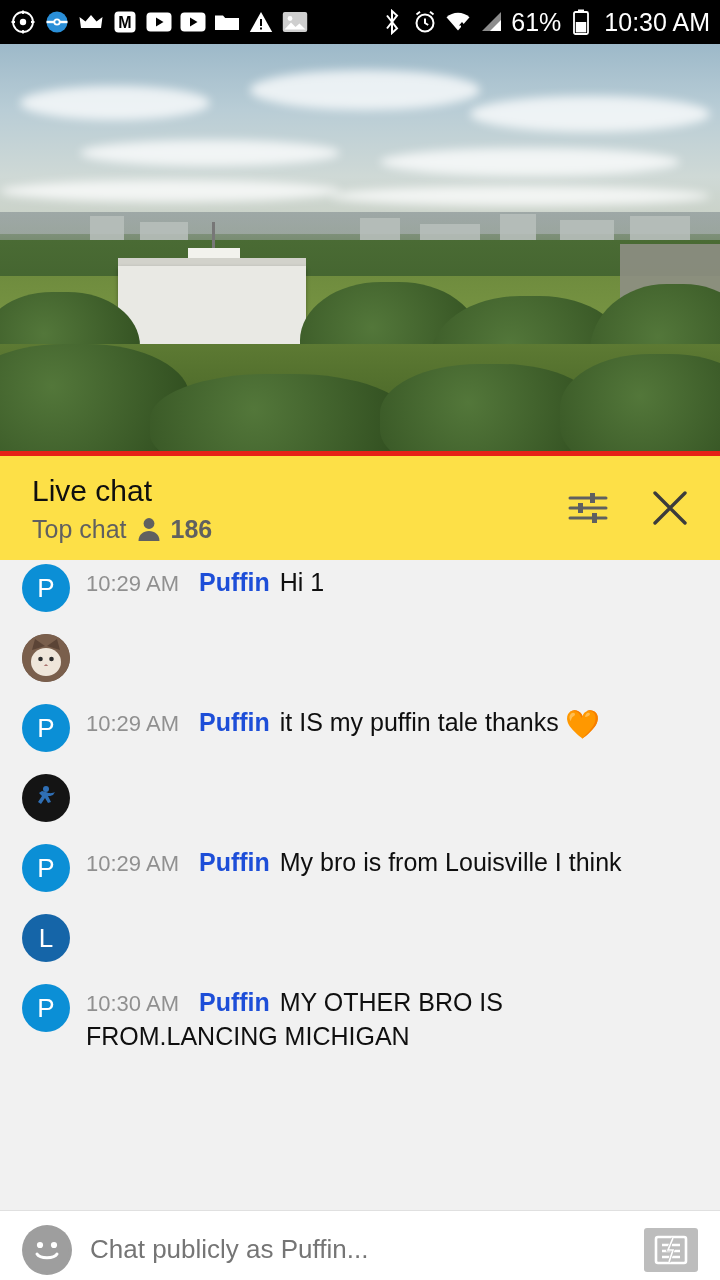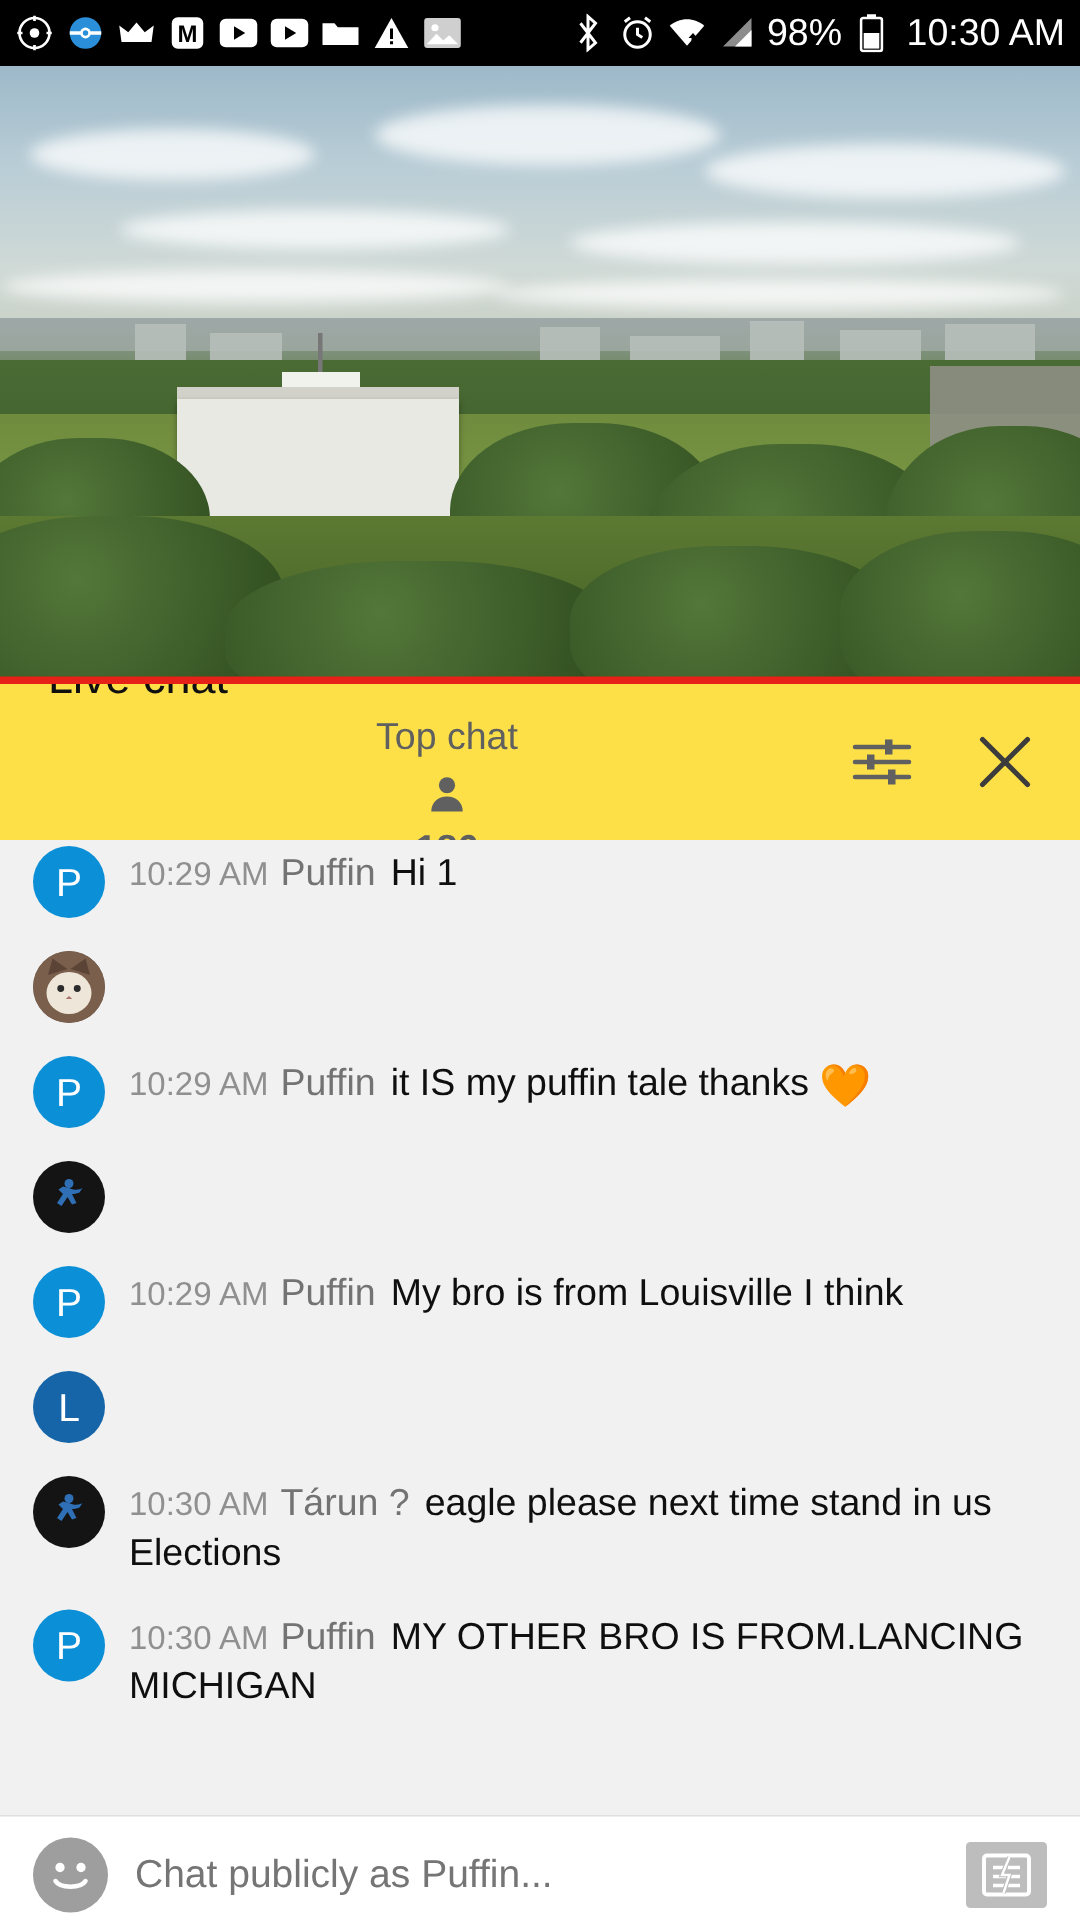--- a/index.html
+++ b/index.html
@@ -92,21 +92,21 @@
 
   
   .chat-header {
     height: 104px; width: 720px;
     background:#fde047;
     display:flex; align-items:center;
     padding: 0 26px 0 32px;
   }
   .ch-titles { flex:1; }
   .ch-title { font-size: 30px; color:#0f0f0f; font-weight: 400; line-height: 36px; }
-  .ch-sub { display:flex; align-items:center; gap: 10px; margin-top: 6px; flex-direction: column; }
+  .ch-sub { display:flex; align-items:center; gap: 10px; margin-top: 6px; }
   .ch-subtext { font-size: 25px; color:#606060; }
   .ch-count { font-size: 25px; color:#606060;font-weight:bold; }
   .ch-actions { display:flex; align-items:center; gap: 34px; }
   .ch-btn { width:48px; height:48px; display:flex; align-items:center; justify-content:center; }
 
   
   .messages {
     width: 720px;
     height: 650px;
     background: #f1f1f1;
@@ -136,21 +136,21 @@
   }
   .avatar.dark { background:#141414; }
   .msg-body {
     margin-left: 16px;
     font-size: 25px;
     line-height: 32px;
     color: #0f0f0f;
     padding-top: 4px;
   }
   .time { color:#909090; font-size: 22px; }
-  .author { color:#737373; font-weight: normal; margin-left: 8px; }
+  .author { color:#1d4ed8; font-weight: bold; margin-left: 20px; }
   .text { margin-left: 10px; }
   .emoji { font-size: 28px; vertical-align: -3px; }
 
   
   .composer {
     width: 720px; height: 78px;
     background: #ffffff;
     border-top: 1px solid #e0e0e0;
     display: flex; align-items: center;
     padding: 0 22px;
@@ -258,21 +258,21 @@
           <path d="M13 19.5 1.5 6.2C4.6 3.4 8.7 1.8 13 1.8s8.4 1.6 11.5 4.4z" fill="#fff"></path>
           <path d="M17 11l3 3.4h-2v3.6h-2v-3.6h-2z" fill="#000"></path>
         </svg>
     </span>
     <span class="sb-ico">
       <svg width="24" height="22" viewBox="0 0 24 22">
           <path d="M22 1v19H3z" fill="#8c8c8c"></path>
           <path d="M22 9v11H11z" fill="#fff"></path>
         </svg>
     </span>
-    <span class="sb-text">98%</span>
+    <span class="sb-text">61%</span>
     <span class="sb-ico">
       <svg width="16" height="26" viewBox="0 0 16 26">
           <rect x="5" y="0.5" width="6" height="2.5" fill="#fff"></rect>
           <rect x="1" y="3" width="14" height="22" rx="1.5" fill="none" stroke="#fff" stroke-width="1.8"></rect>
           <rect x="2.8" y="13" width="10.4" height="10.4" fill="#fff"></rect>
         </svg>
     </span>
     <span class="sb-time">10:30 AM</span>
   </div>
 </div>
@@ -401,31 +401,20 @@
       <span class="time">10:29 AM</span><span class="author">Puffin</span><span class="text">My bro is from Louisville I think</span>
     </div>
   </div>
 
   <div class="msg">
     <div class="avatar" style="background:#1565a8;">
         <span>L</span>
       </div>
   </div>
 
-  <div class="msg">
-    <div class="avatar dark">
-      <svg width="30" height="30" viewBox="0 0 30 30">
-        <circle cx="15" cy="6" r="3" fill="#2f6fb5"></circle>
-        <path d="M15 9c4 2 7 1 9 0l-2 3c-2 1-4 1-5 1l3 6-3 1-3-5-4 6-3-2 4-6-3-3 3-2z" fill="#2f6fb5"></path>
-      </svg>
-    </div>
-    <div class="msg-body">
-      <span class="time">10:30 AM</span><span class="author">Tárun ?</span><span class="text">eagle please next time stand in us Elections</span>
-    </div>
-  </div>
 
   <div class="msg">
     <div class="avatar" style="background:#0b8fd6;">
         <span>P</span>
       </div>
     <div class="msg-body">
       <span class="time">10:30 AM</span><span class="author">Puffin</span><span class="text">MY OTHER BRO IS FROM.LANCING MICHIGAN</span>
     </div>
   </div>
 

